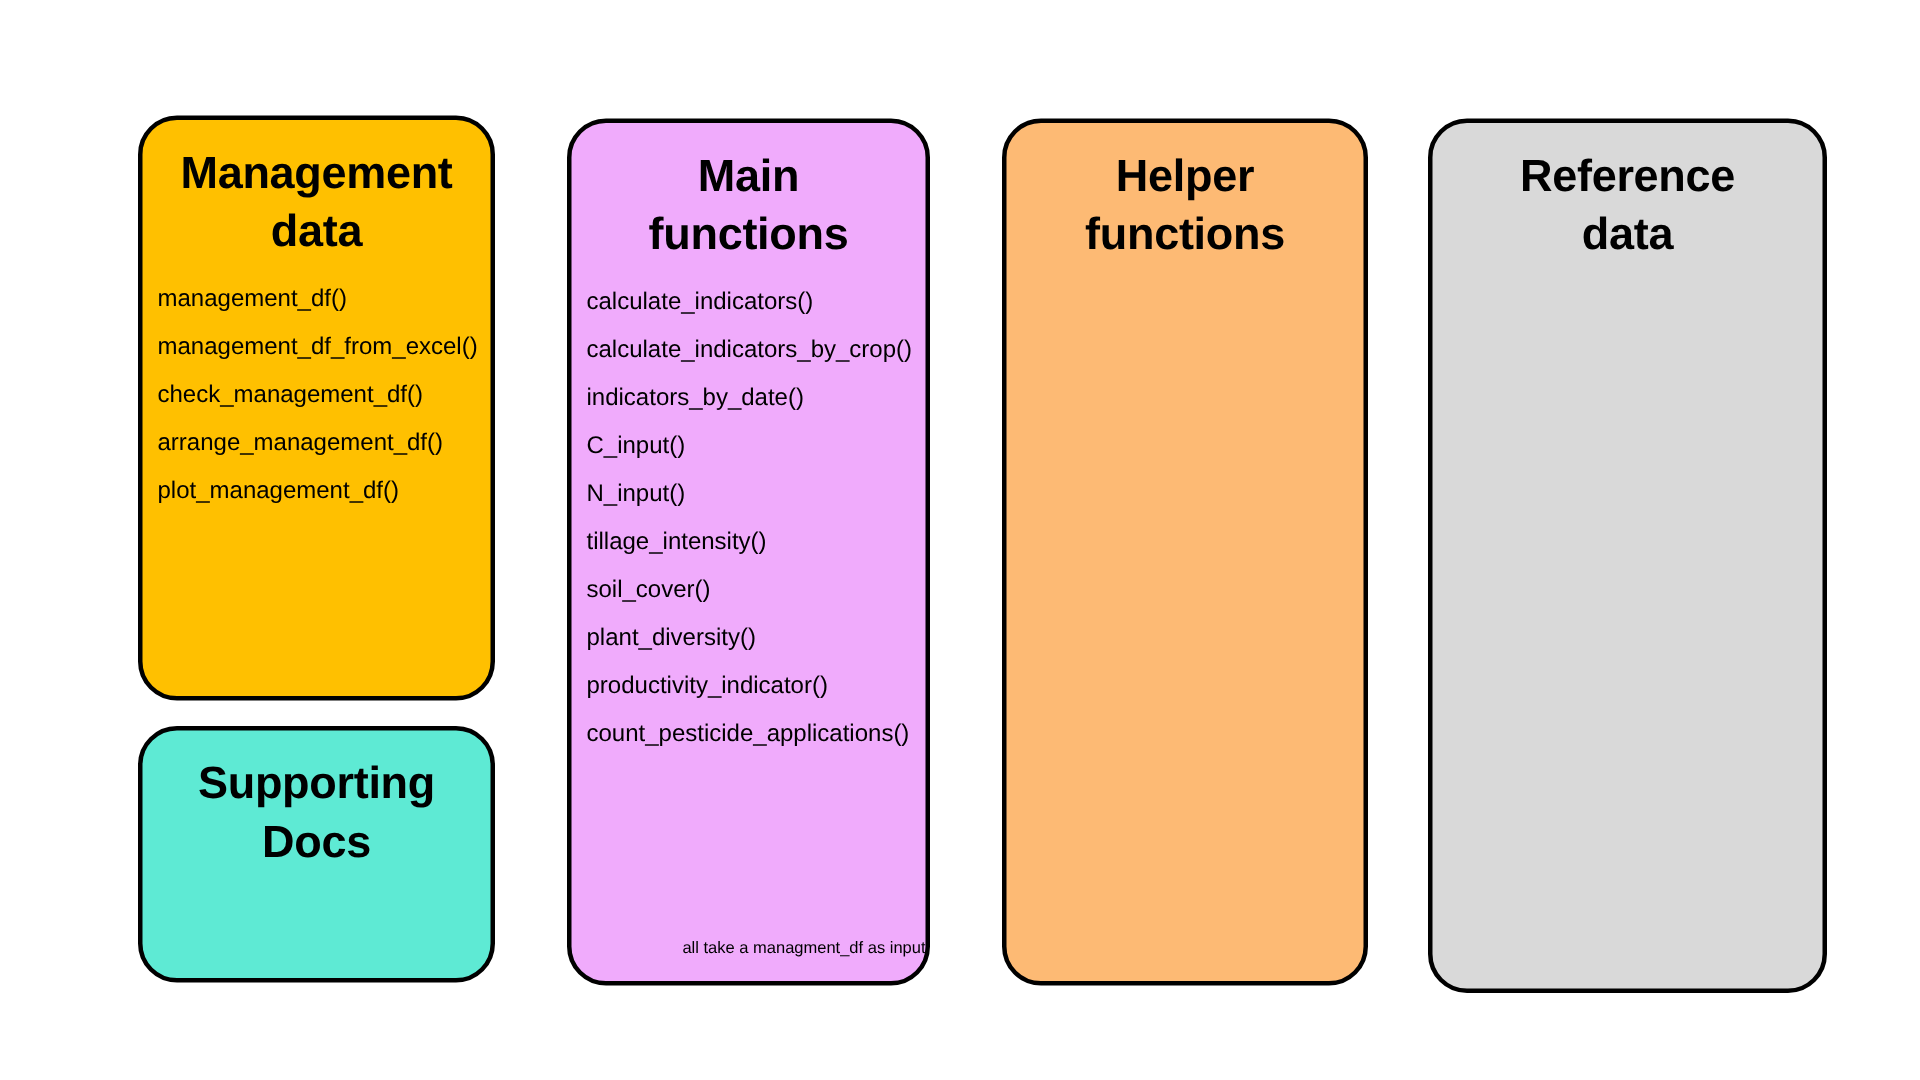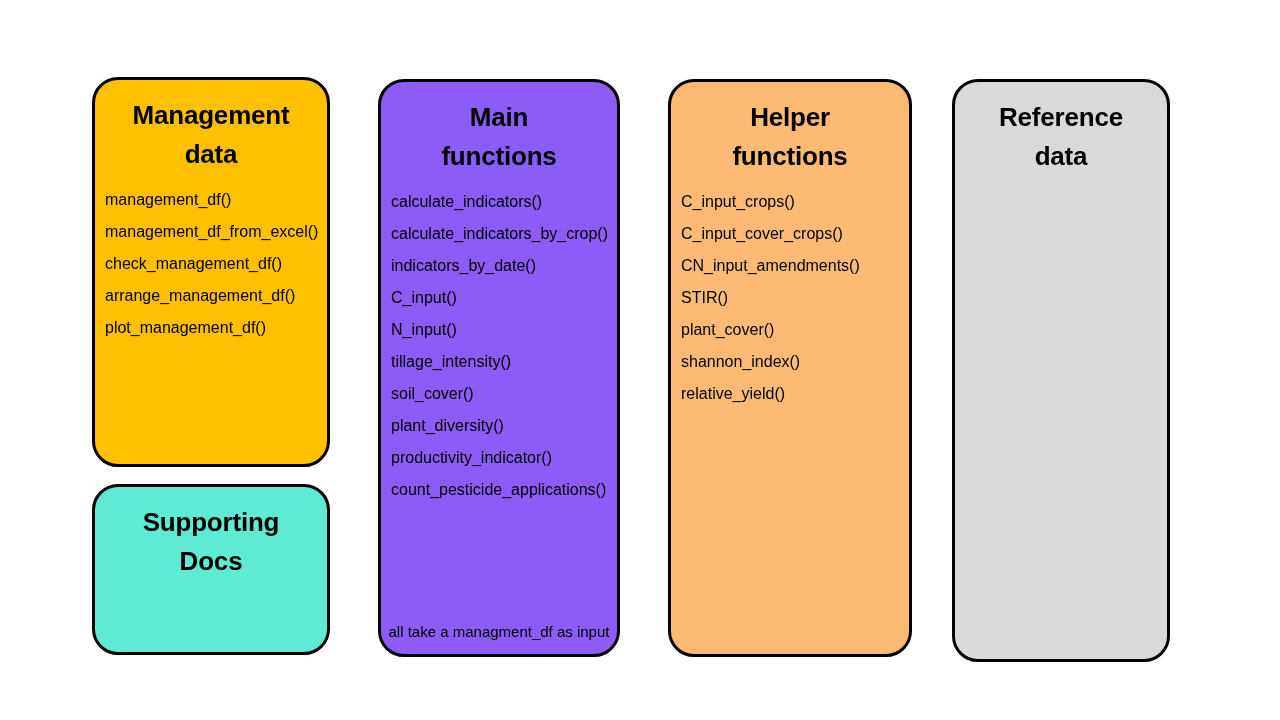--- a/index.html
+++ b/index.html
@@ -31,21 +31,21 @@
     box-sizing: border-box;
     border: 3px solid #000000;
     border-radius: 26px;
     padding: 0;
     overflow: hidden;
   }
 
   .card-title {
     text-align: center;
     font-weight: bold;
-    font-size: 26px;
+    font-size: 30px;
     line-height: 39px;
     letter-spacing: -0.2px;
     margin: 0;
     padding: 16px 14px 0 14px;
     white-space: pre-line;
   }
 
   .card-list {
     list-style: none;
     margin: 0;
@@ -58,40 +58,40 @@
     margin: 0 0 16px 0;
     padding: 0;
     white-space: nowrap;
   }
 
   .card-note {
     position: absolute;
     left: 0;
     right: 0;
     bottom: 16px;
-    text-align: center;
-    font-size: 15px;
+    text-align: right;
+    font-size: 11px;
     line-height: 12px;
   }
 
   
   #card-management-data {
     left: 92px;  top: 77px;  width: 238px; height: 390px;
   }
   #card-supporting-docs {
     left: 92px;  top: 484px; width: 238px; height: 171px;
   }
   #card-main-functions {
     left: 378px; top: 79px;  width: 242px; height: 578px;
   }
   #card-helper-functions {
     left: 668px; top: 79px;  width: 244px; height: 578px;
   }
   #card-reference-data {
-    left: 952px; top: 79px;  width: 218px; height: 583px;
+    left: 952px; top: 79px;  width: 266px; height: 583px;
   }
 
   #card-supporting-docs .card-list {
     padding-top: 14px;
   }
   #card-supporting-docs .card-list li {
     margin-bottom: 22px;
   }
 </style>
 </head>
@@ -109,50 +109,41 @@
       <li>arrange_management_df()</li>
       <li>plot_management_df()</li>
     </ul>
   </section>
 
   <section class="card" id="card-supporting-docs" style="background-color: #5eead4;">
     <h2 class="card-title">Supporting
 Docs</h2>
   </section>
 
-  <section class="card" id="card-main-functions" style="background-color: #8b5cf6;">
+  <section class="card" id="card-main-functions" style="background-color: #f0abfc;">
     <h2 class="card-title">Main
 functions</h2>
     <ul class="card-list">
       <li>calculate_indicators()</li>
       <li>calculate_indicators_by_crop()</li>
       <li>indicators_by_date()</li>
       <li>C_input()</li>
       <li>N_input()</li>
       <li>tillage_intensity()</li>
       <li>soil_cover()</li>
       <li>plant_diversity()</li>
       <li>productivity_indicator()</li>
       <li>count_pesticide_applications()</li>
     </ul>
     <div class="card-note">all take a managment_df as input</div>
   </section>
 
   <section class="card" id="card-helper-functions" style="background-color: #fdba74;">
     <h2 class="card-title">Helper
 functions</h2>
-    <ul class="card-list">
-      <li>C_input_crops()</li>
-      <li>C_input_cover_crops()</li>
-      <li>CN_input_amendments()</li>
-      <li>STIR()</li>
-      <li>plant_cover()</li>
-      <li>shannon_index()</li>
-      <li>relative_yield()</li>
-    </ul>
   </section>
 
   <section class="card" id="card-reference-data" style="background-color: rgb(217, 217, 217);">
     <h2 class="card-title">Reference
 data</h2>
   </section>
 
 </div>
 
 </body></html>

